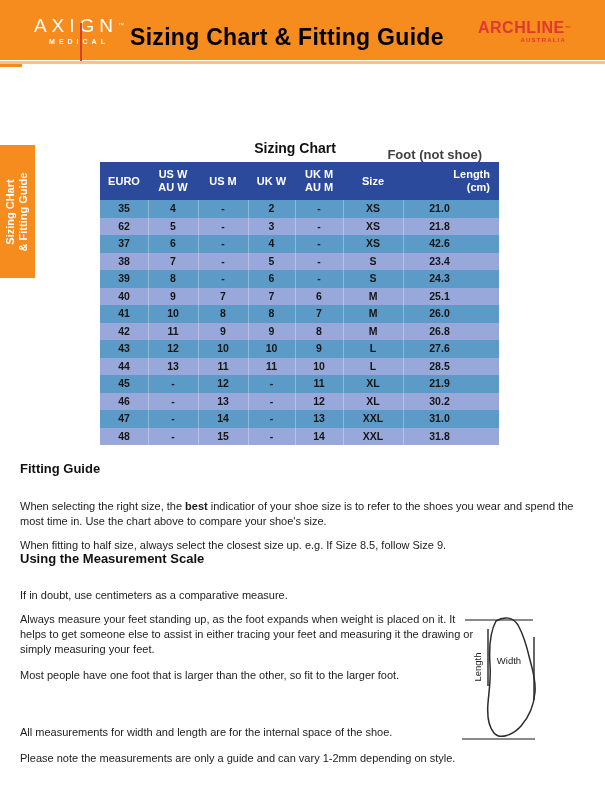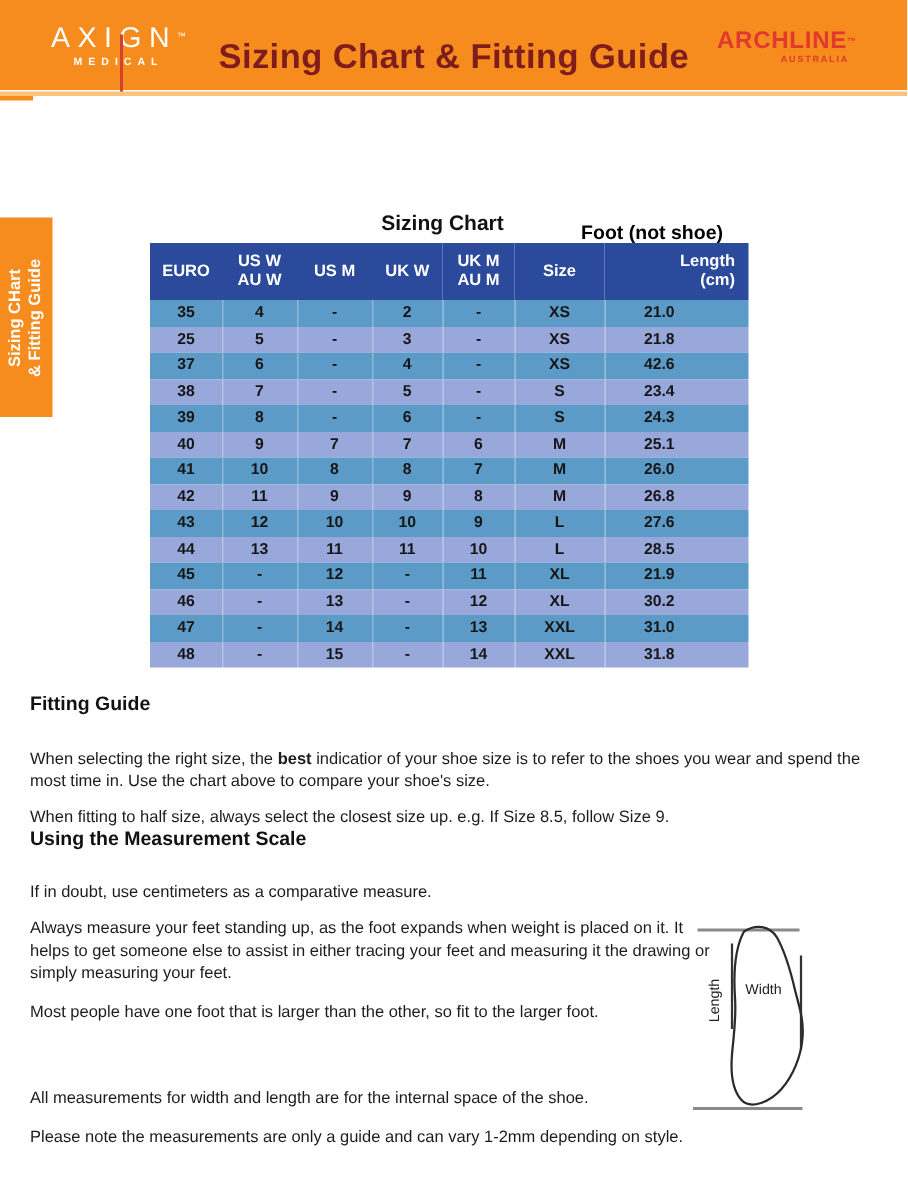--- a/index.html
+++ b/index.html
@@ -12,42 +12,42 @@
   .sep-light { position:absolute; left:0; top:61px; width:605px; height:3px; background:#FBC37C; }
   .sep-dark-left { position:absolute; left:0; top:64px; width:22px; height:3px; background:#F68B1E; }
 
   .axign { position:absolute; left:33px; top:16px; width:92px; text-align:center; color:#ffffff; }
   .axign-word { font-size:19px; font-weight:400; letter-spacing:5px; line-height:19px; position:relative; }
   .axign-tm { font-size:6px; vertical-align:top; letter-spacing:0; }
   .axign-sub { font-size:7px; font-weight:700; letter-spacing:4px; margin-top:3px; }
   .axign-line { position:absolute; left:47px; top:7px; width:2px; height:40px; background:#D6402F; }
 
   .page-title {
-    position:absolute; left:130px; top:24px; width:345px; text-align:center;
-    color:#7f1d1d; font-size:23px; font-weight:700; letter-spacing:0.3px;
+    position:absolute; left:130px; top:24px; width:345px; 
+    color:#000000; font-size:23px; font-weight:700; letter-spacing:0.3px;
   }
 
   .archline { position:absolute; left:478px; top:20px; width:90px; text-align:right; color:#E0392E; }
   .archline-word { font-size:16px; font-weight:700; letter-spacing:0.5px; line-height:16px; }
   .archline-tm { font-size:6px; vertical-align:top; }
   .archline-sub { font-size:6px; font-weight:700; letter-spacing:1.2px; margin-top:1px; margin-right:2px; }
 
   
   .side-tab {
     position:absolute; left:0; top:145px; width:35px; height:133px; background:#F68B1E;
     display:flex; align-items:center; justify-content:center;
   }
   .side-tab .rot {
     transform:rotate(-90deg); white-space:nowrap; text-align:center;
     color:#ffffff; font-size:11px; font-weight:700; line-height:13px;
   }
 
   
   .sizing-chart-heading { position:absolute; left:100px; top:140px; width:390px; text-align:center; font-size:14px; font-weight:700; color:#111; }
-  .foot-note { position:absolute; left:368px; top:147px; width:114px; text-align:right; font-size:13px; font-weight:700; color:#000000; }
+  .foot-note { position:absolute; left:368px; top:147px; width:114px; text-align:right; font-size:13px; font-weight:700; color:#404040; }
 
   
   table.sizing { position:absolute; left:100px; top:162px; width:390px; border-collapse:collapse; table-layout:fixed; }
   table.sizing th {
     background:#2B4A9B; color:#ffffff; font-size:11px; font-weight:700;
     height:38px; vertical-align:middle; text-align:center; white-space:pre-line;
     line-height:13px; padding:0;
   }
   table.sizing td {
     font-size:10.5px; font-weight:700; color:#161616; text-align:center;
@@ -131,21 +131,21 @@
         <tr class="row-dark">
           <td>35</td>
           <td>4</td>
           <td>-</td>
           <td>2</td>
           <td>-</td>
           <td>XS</td>
           <td>21.0</td>
         </tr>
         <tr class="row-light">
-          <td>25</td>
+          <td>62</td>
           <td>5</td>
           <td>-</td>
           <td>3</td>
           <td>-</td>
           <td>XS</td>
           <td>21.8</td>
         </tr>
         <tr class="row-dark">
           <td>37</td>
           <td>6</td>

